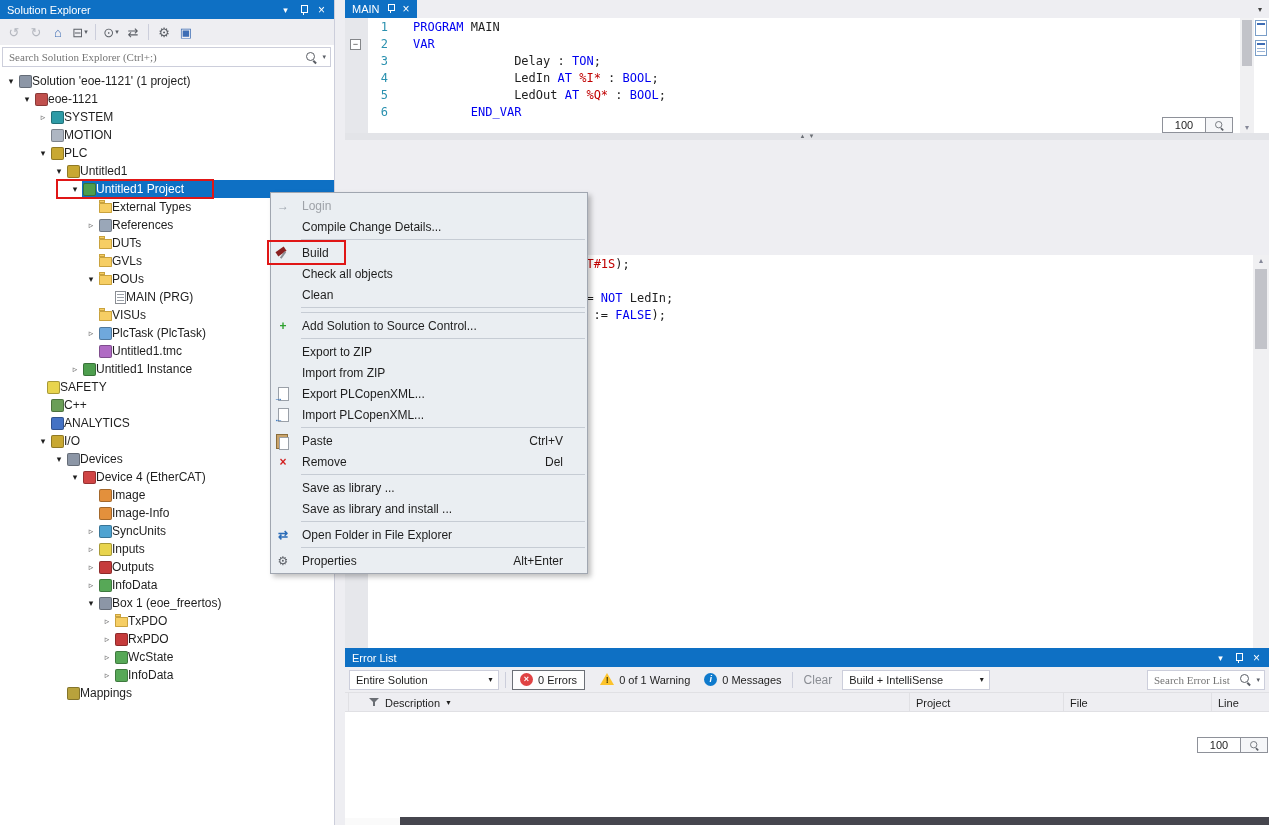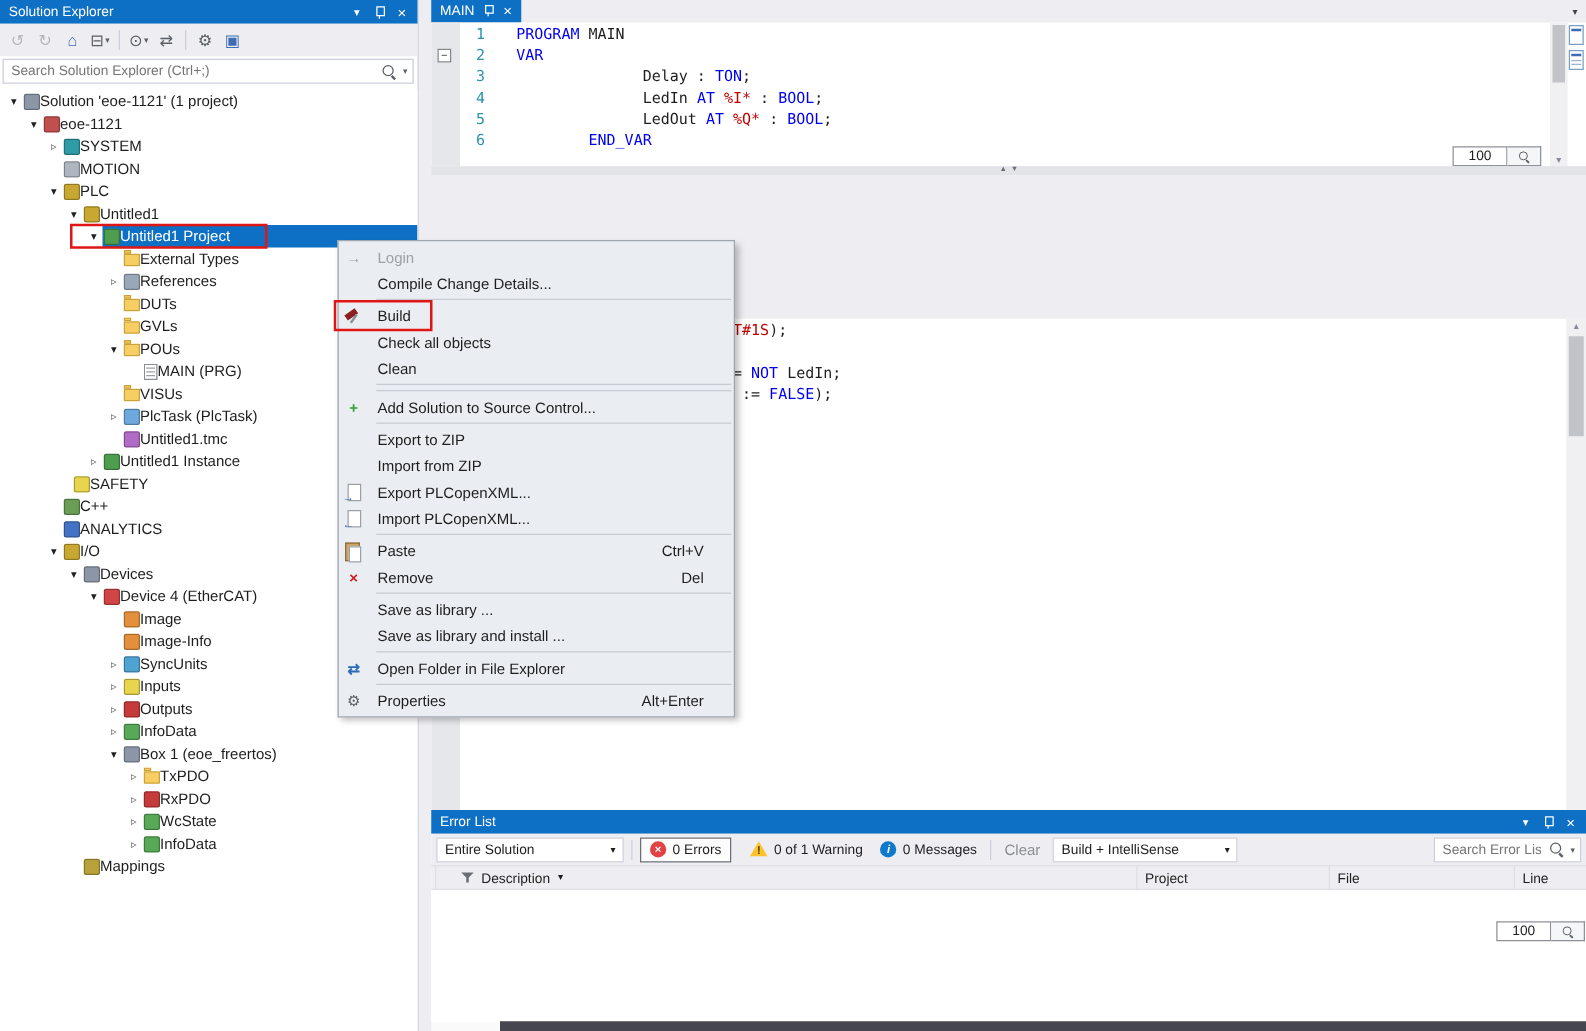--- a/index.html
+++ b/index.html
@@ -17,21 +17,21 @@
 .pin::before{content:'';position:absolute;left:2px;top:1px;width:5px;height:6px;border:1px solid #fff}
 .pin::after{content:'';position:absolute;left:4px;top:8px;width:1px;height:3px;background:#fff}
 
 
 #solution-explorer{left:0;top:0;width:335px;height:825px;background:#fff;border-right:1px solid #CCCEDB}
 #se-toolbar{position:absolute;left:0;top:19px;width:100%;height:26px;background:#EEEEF2;display:flex;align-items:center;padding:0 4px;gap:2px}
 .tb-icon{height:20px;min-width:20px;display:flex;align-items:center;justify-content:center;font-size:13px}
 .tb-caret{font-size:7px;color:#5B5F66;margin-left:1px}
 .tb-sep{width:1px;height:16px;background:#CCCEDB;margin:0 3px}
 #se-search{position:absolute;left:2px;right:3px;top:47px;height:20px;background:#fff;border:1px solid #CCCEDB;display:flex;align-items:center}
-#se-search input,#el-search input{flex:1;border:none;outline:none;font-family:Liberation Sans, sans-serif;font-size:11px;color:#767676;padding:0 6px;background:transparent;min-width:0}
+#se-search input,#el-search input{flex:1;border:none;outline:none;font-family:Liberation Serif, serif;font-size:11px;color:#767676;padding:0 6px;background:transparent;min-width:0}
 .search-right{display:flex;align-items:center;gap:3px;padding-right:4px}
 .mag{position:relative;width:13px;height:13px;display:inline-block}
 .mag::before{content:'';position:absolute;left:1px;top:1px;width:7px;height:7px;border:1.5px solid #5B5F66;border-radius:50%}
 .mag::after{content:'';position:absolute;left:9px;top:9px;width:4px;height:1.5px;background:#5B5F66;transform:rotate(45deg);transform-origin:0 0}
 #se-tree{position:absolute;left:0;top:72px;right:0;bottom:0;background:#fff;overflow:hidden}
 .tree-row{height:18px;display:flex;align-items:center;position:relative}
 .tw-arrow{width:14px;flex:none;text-align:center;font-size:9px;color:#1E1E1E}
 .tw-arrow.collapsed{color:#646465}
 .tree-body{flex:1;display:flex;align-items:center;height:18px;gap:0;padding-left:1px;min-width:0}
 .tree-body.sel{background:#0E70C4}
@@ -290,21 +290,21 @@
           <span class="tree-label">Untitled1.tmc</span>
         </span>
       </div>
       <div class="tree-row" style="padding-left: 68px;">
         <span class="tw-arrow collapsed">▹</span>
         <span class="tree-body">
           <span class="ti" style="background: rgb(78, 158, 78);"></span>
           <span class="tree-label">Untitled1 Instance</span>
         </span>
       </div>
-      <div class="tree-row" style="padding-left: 44px;">
+      <div class="tree-row" style="padding-left: 32px;">
         <span class="tw-arrow none"></span>
         <span class="tree-body">
           <span class="ti" style="background: rgb(232, 212, 77);"></span>
           <span class="tree-label">SAFETY</span>
         </span>
       </div>
       <div class="tree-row" style="padding-left: 36px;">
         <span class="tw-arrow none"></span>
         <span class="tree-body">
           <span class="ti" style="background: rgb(106, 158, 87);"></span>

